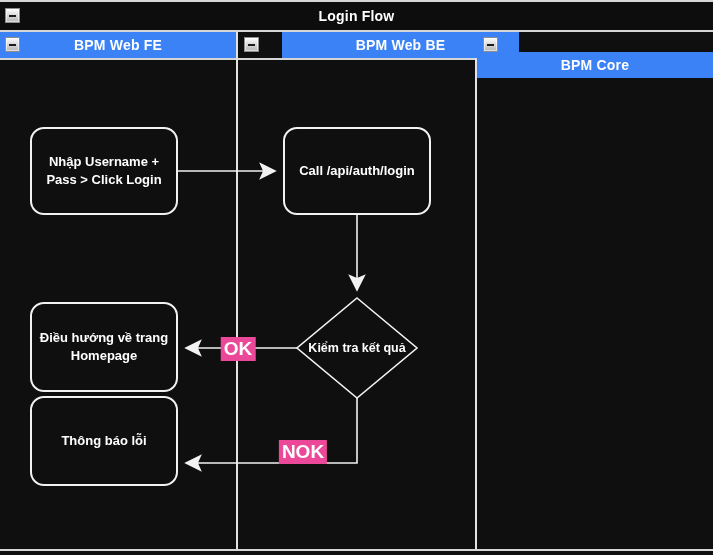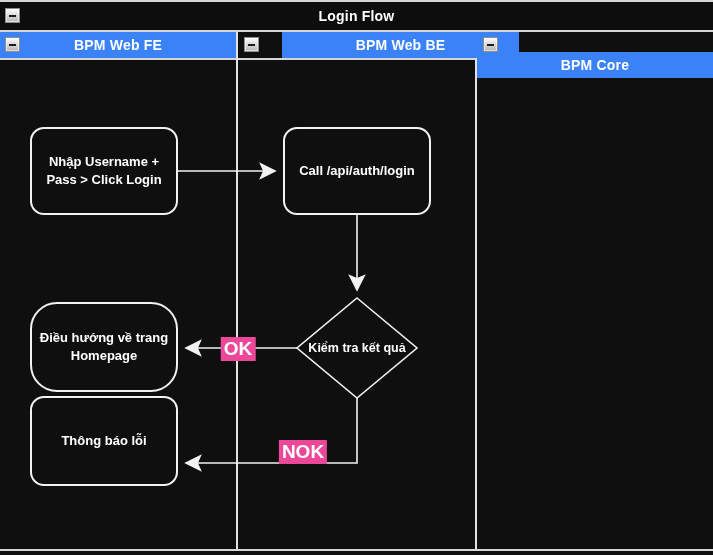--- a/index.html
+++ b/index.html
@@ -89,21 +89,21 @@
     font-weight: bold;
     font-size: 13px;
     line-height: 1.35;
     padding: 0 4px;
     z-index: 5;
     color: #ffffff;
   }
 
   #node-input    { left: 30px;  top: 127px; width: 148px; height: 88px; }
   #node-call     { left: 283px; top: 127px; width: 148px; height: 88px; }
-  #node-homepage { left: 30px;  top: 302px; width: 148px; height: 90px; border-radius: 27px; }
+  #node-homepage { left: 30px;  top: 302px; width: 148px; height: 90px; }
   #node-error    { left: 30px;  top: 396px; width: 148px; height: 90px; }
 
   .diamond-label {
     position: absolute;
     left: 297px; top: 298px;
     width: 120px; height: 100px;
     display: flex;
     align-items: center;
     justify-content: center;
     text-align: left;

